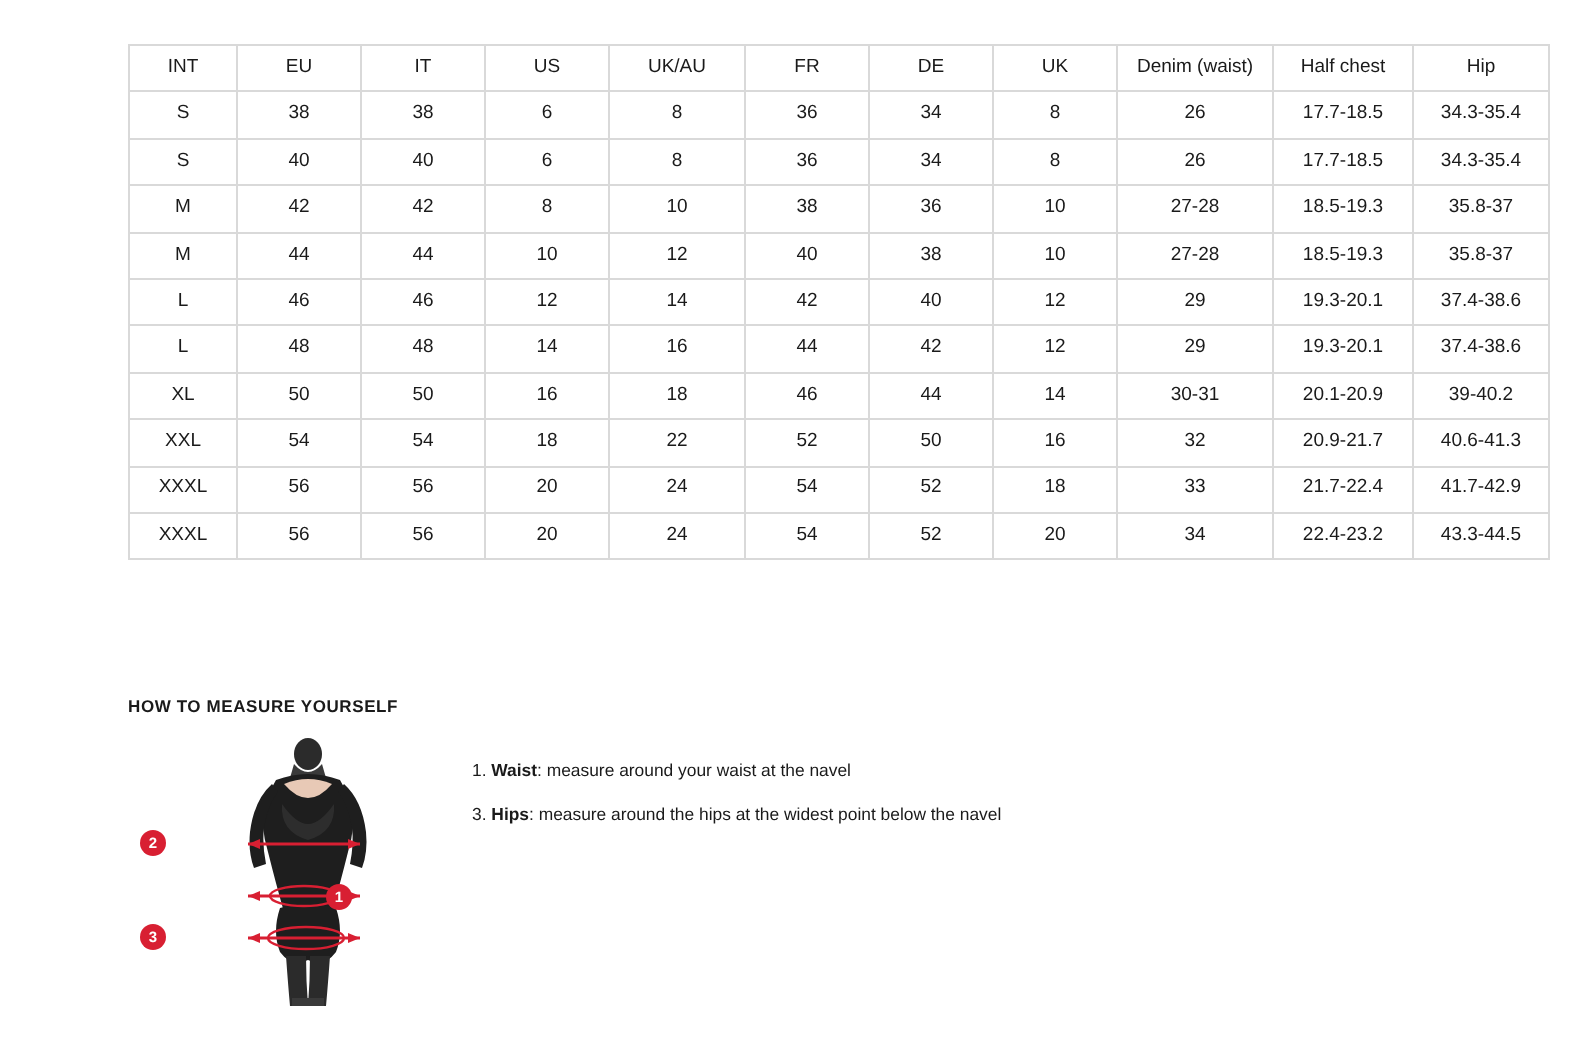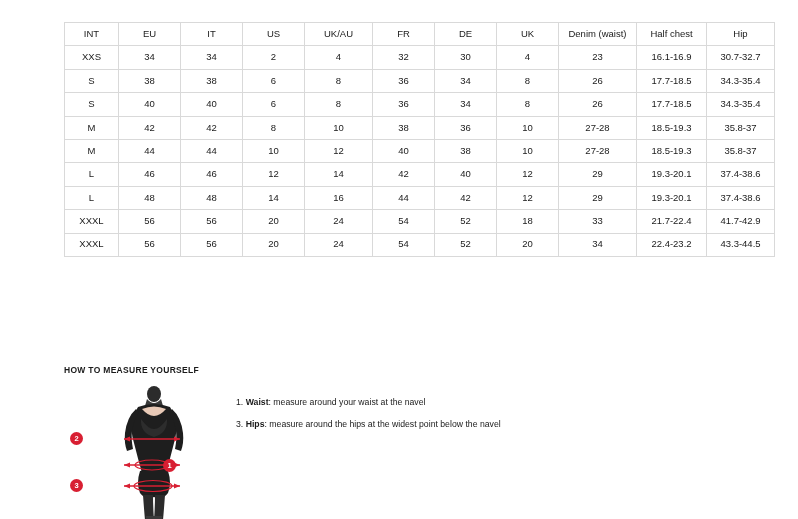--- a/index.html
+++ b/index.html
@@ -67,21 +67,21 @@
     position: absolute;
     left: 64px;
     top: 348px;
     width: 670px;
   }
   .measure-title {
     font-size: 8.5px;
     font-weight: bold;
     letter-spacing: 0.3px;
     color: #1a1a1a;
-    margin: 17px 0 10px 0;
+    margin: 0 0 10px 0;
   }
   .measure-body {
     position: relative;
     display: flex;
     align-items: flex-start;
   }
   .figure-box {
     position: relative;
     width: 120px;
     height: 135px;
@@ -151,33 +151,20 @@
           <th>FR</th>
           <th>DE</th>
           <th>UK</th>
           <th>Denim (waist)</th>
           <th>Half chest</th>
           <th>Hip</th>
         </tr>
       </thead>
       <tbody>
         <tr>
-          <td>XXS</td>
-          <td>34</td>
-          <td>34</td>
-          <td>2</td>
-          <td>4</td>
-          <td>32</td>
-          <td>30</td>
-          <td>4</td>
-          <td>23</td>
-          <td>16.1-16.9</td>
-          <td>30.7-32.7</td>
-        </tr>
-        <tr>
           <td>S</td>
           <td>38</td>
           <td>38</td>
           <td>6</td>
           <td>8</td>
           <td>36</td>
           <td>34</td>
           <td>8</td>
           <td>26</td>
           <td>17.7-18.5</td>
@@ -242,20 +229,46 @@
           <td>14</td>
           <td>16</td>
           <td>44</td>
           <td>42</td>
           <td>12</td>
           <td>29</td>
           <td>19.3-20.1</td>
           <td>37.4-38.6</td>
         </tr>
         <tr>
+          <td>XL</td>
+          <td>50</td>
+          <td>50</td>
+          <td>16</td>
+          <td>18</td>
+          <td>46</td>
+          <td>44</td>
+          <td>14</td>
+          <td>30-31</td>
+          <td>20.1-20.9</td>
+          <td>39-40.2</td>
+        </tr>
+        <tr>
+          <td>XXL</td>
+          <td>54</td>
+          <td>54</td>
+          <td>18</td>
+          <td>22</td>
+          <td>52</td>
+          <td>50</td>
+          <td>16</td>
+          <td>32</td>
+          <td>20.9-21.7</td>
+          <td>40.6-41.3</td>
+        </tr>
+        <tr>
           <td>XXXL</td>
           <td>56</td>
           <td>56</td>
           <td>20</td>
           <td>24</td>
           <td>54</td>
           <td>52</td>
           <td>18</td>
           <td>33</td>
           <td>21.7-22.4</td>

